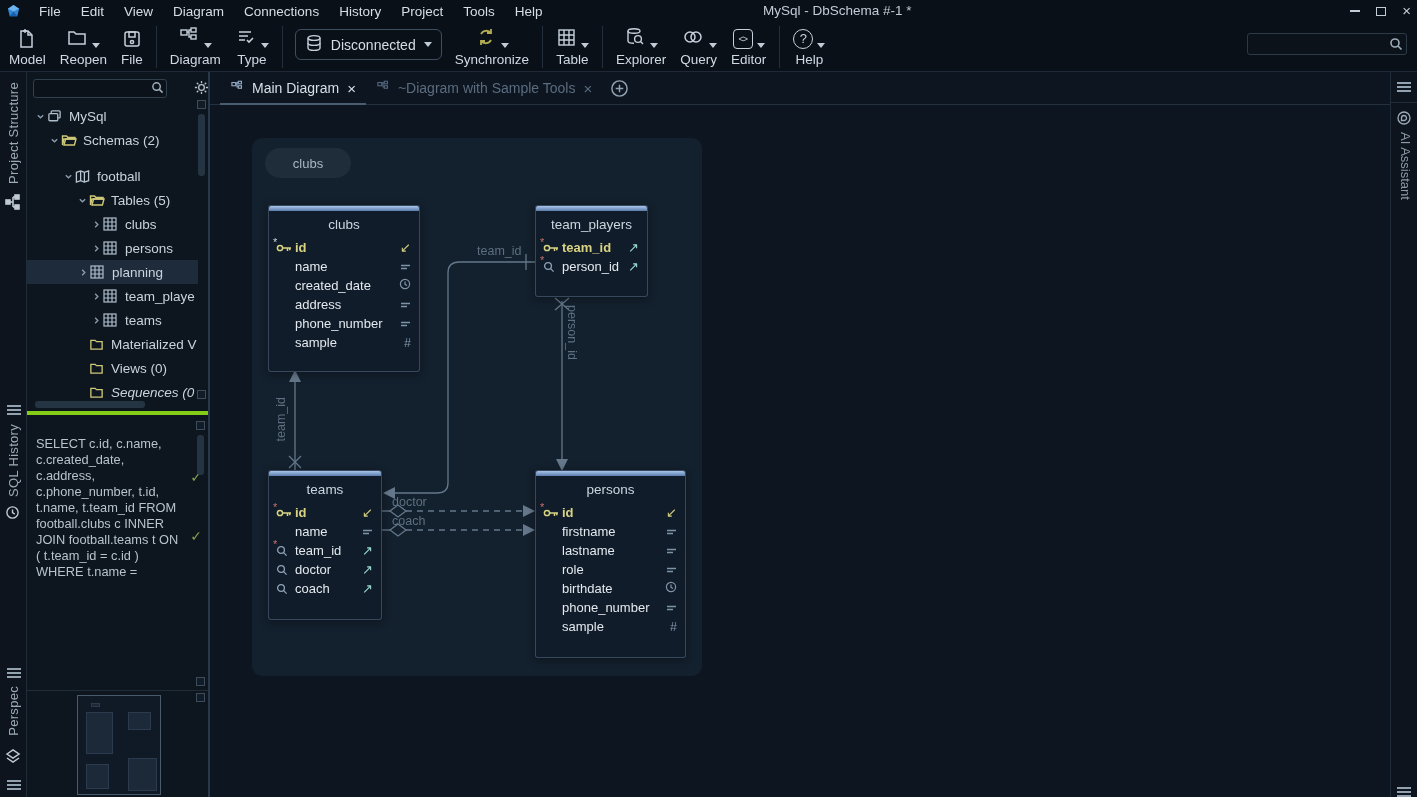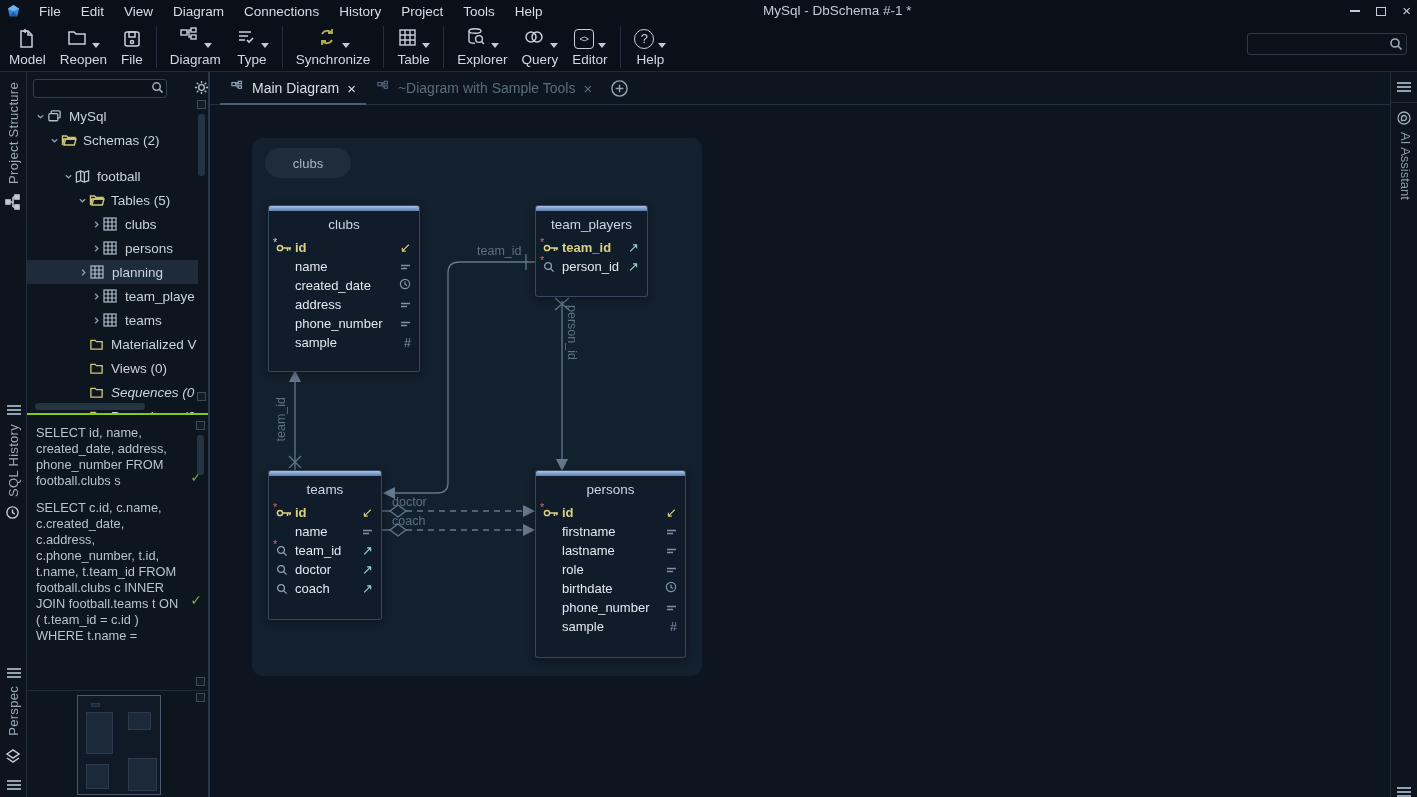--- a/index.html
+++ b/index.html
@@ -38,21 +38,21 @@
   .lrail { width:27px; border-right:1px solid #202c39; position:relative; flex:none; }
   .rrail { width:27px; border-left:1px solid #202c39; position:relative; flex:none; }
   .vlabel { position:absolute; left:6px; writing-mode:vertical-rl; transform:rotate(180deg);
     color:#9dabb8; font-size:13px; letter-spacing:.3px; white-space:nowrap; }
   .vlabel-down { position:absolute; left:7px; writing-mode:vertical-rl;
     color:#8d9ba8; font-size:13px; white-space:nowrap; }
   .hamb { position:absolute; left:7px; width:14px; height:2px; background:#93a2b1;
     box-shadow:0 4px 0 #93a2b1, 0 8px 0 #93a2b1; }
 
   .side { width:183px; border-right:2px solid #29384a; flex:none; display:flex; flex-direction:column; }
-  .tree-panel { height:343px; border-bottom:2px solid #84cc16; position:relative; overflow:hidden; background:#0d151e; }
+  .tree-panel { height:343px; border-bottom:4px solid #84cc16; position:relative; overflow:hidden; background:#0d151e; }
   .tree-search { position:absolute; left:6px; top:6px; }
   .tree-search input { width:134px; height:19px; background:#0b121a; border:1px solid #31404f;
     border-radius:3px; color:#d3dbe3; padding:0 18px 0 5px; outline:none; font-size:12px; }
   .tree-search svg { position:absolute; right:3px; top:3px; }
   .tree-gear { position:absolute; left:166px; top:7px; }
   .tree { position:absolute; left:0; top:32px; right:10px; font-size:13.5px; color:#c9d3dc; }
   .trow { height:24px; display:flex; align-items:center; white-space:nowrap; }
   .trow.sel { background:#1d2b3b; }
   .trow .chev { width:14px; flex:none; display:flex; justify-content:center; }
   .trow .ticn { width:16px; margin-right:6px; flex:none; display:flex; }
@@ -183,20 +183,31 @@
         <svg width="22" height="22" viewBox="0 0 22 22" fill="none" stroke="#c6d0da" stroke-width="1.5">
               <path d="M4 6 h12 M4 10 h9 M4 14 h6"></path>
               <path d="M12 14 l2 2 l4 -4" stroke-width="1.6"></path>
             </svg>
       </span>
           <span class="caret"></span>
         </span>
       <span>Type</span>
     </div>
     <div class="tsep"></div>
+    <div class="conn-btn">
+      <span>
+        <svg width="18" height="18" viewBox="0 0 18 18" fill="none" stroke="#c6d0da" stroke-width="1.4">
+            <ellipse cx="9" cy="4" rx="6" ry="2.4"></ellipse>
+            <path d="M3 4 v10 c0 1.3 2.7 2.4 6 2.4 s6 -1.1 6 -2.4 v-10"></path>
+            <path d="M3 9 c0 1.3 2.7 2.4 6 2.4 s6 -1.1 6 -2.4"></path>
+          </svg>
+      </span>
+      <span>Disconnected</span>
+      <span class="caret" style="margin:0;"></span>
+    </div>
     <div class="tbtn">
       <span class="icorow">
           <span>
         <svg width="22" height="22" viewBox="0 0 22 22" fill="none" stroke="#b3ad52" stroke-width="1.8">
               <path d="M6 8 a6 6 0 0 1 10 -1"></path>
               <path d="M16 14 a6 6 0 0 1 -10 1"></path>
               <path d="M16 3 v4 h-4" fill="none"></path>
               <path d="M6 19 v-4 h4" fill="none"></path>
             </svg>
       </span>
@@ -478,21 +489,20 @@
         </div>
         <span class="sq" style="right:2px;top:28px;"></span>
         <div class="vthumb" style="right:3px;top:42px;height:62px;"></div>
         <span class="sq" style="right:2px;bottom:12px;"></span>
         <div class="hthumb" style="left:8px;bottom:3px;width:110px;"></div>
         <span class="sq" style="left:66px;bottom:2px;width:0;border:none;"></span>
       </div>
 
       <div class="sql-panel">
         <div class="sql-entry">
-          <span>SELECT id, name, created_date, address, phone_number FROM football.clubs s</span>
           <span class="chk" style="top:44px;">✓</span>
         </div>
         <div class="sql-entry">
           <span>SELECT c.id, c.name, c.created_date, c.address, c.phone_number, t.id, t.name, t.team_id FROM football.clubs c INNER JOIN football.teams t ON ( t.team_id = c.id ) WHERE t.name =</span>
           <span class="chk" style="top:92px;">✓</span>
         </div>
         <span class="sq" style="right:3px;top:6px;"></span>
         <div class="vthumb" style="right:4px;top:20px;height:40px;"></div>
         <span class="sq" style="right:3px;bottom:4px;"></span>
       </div>

